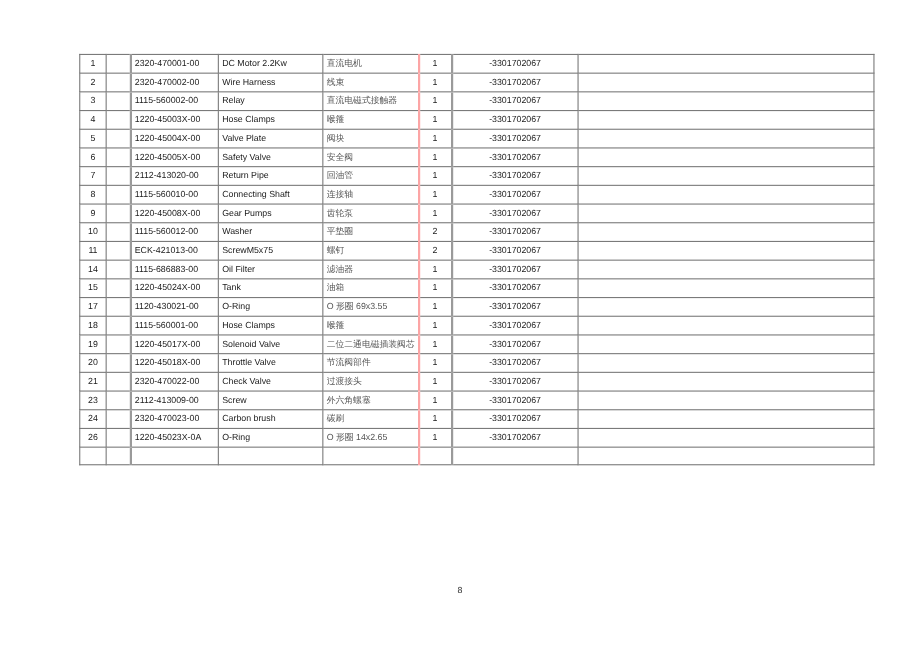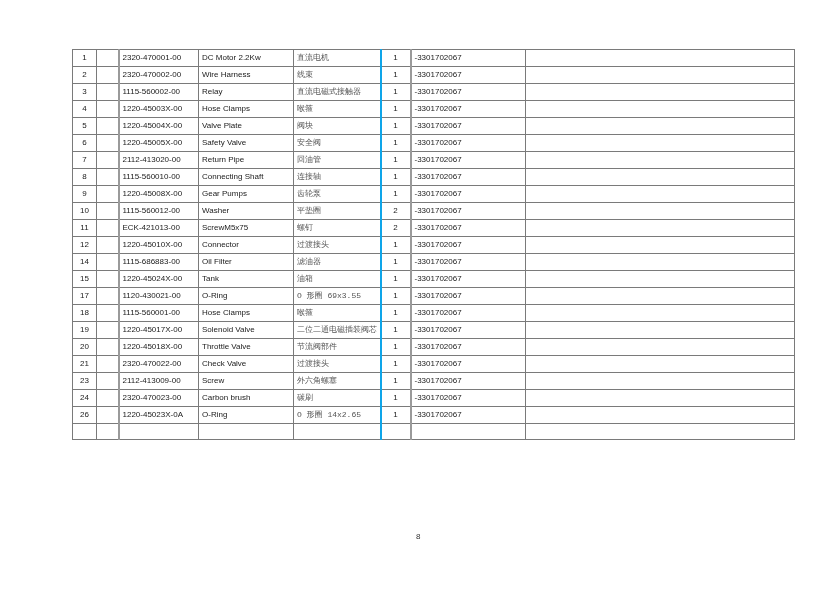--- a/index.html
+++ b/index.html
@@ -29,26 +29,26 @@
       padding: 0 3px;
       font-size: 8px;
       line-height: 16px;
       white-space: nowrap;
       overflow: hidden;
       box-sizing: border-box;
     }
     .parts-table td.c-no { text-align: center; }
     .parts-table td.c-blank { border-right: 2px solid #9a9a9a; }
     .parts-table td.c-cn {
-      font-family: Liberation Mono, monospace;
+      font-family: Liberation Sans, sans-serif;
       color: #555;
-      border-right: 2px solid #0ea5e9;
+      border-right: 2px solid #fca5a5;
     }
     .parts-table td.c-qty { text-align: center; border-right: 2px solid #9a9a9a; }
-    .parts-table td.c-code { text-align: left; }
+    .parts-table td.c-code { text-align: center; }
     .page-number {
       position: absolute;
       left: 416px;
       top: 532px;
       font-size: 8px;
       color: #333;
     }
   </style>
 </head>
 <body>
@@ -169,30 +169,20 @@
         <td class="c-no">11</td>
         <td class="c-blank"></td>
         <td class="c-part">ECK-421013-00</td>
         <td class="c-en">ScrewM5x75</td>
         <td class="c-cn">螺钉</td>
         <td class="c-qty">2</td>
         <td class="c-code">-3301702067</td>
         <td class="c-remark"></td>
       </tr>
       <tr>
-        <td class="c-no">12</td>
-        <td class="c-blank"></td>
-        <td class="c-part">1220-45010X-00</td>
-        <td class="c-en">Connector</td>
-        <td class="c-cn">过渡接头</td>
-        <td class="c-qty">1</td>
-        <td class="c-code">-3301702067</td>
-        <td class="c-remark"></td>
-      </tr>
-      <tr>
         <td class="c-no">14</td>
         <td class="c-blank"></td>
         <td class="c-part">1115-686883-00</td>
         <td class="c-en">Oil Filter</td>
         <td class="c-cn">滤油器</td>
         <td class="c-qty">1</td>
         <td class="c-code">-3301702067</td>
         <td class="c-remark"></td>
       </tr>
       <tr>

